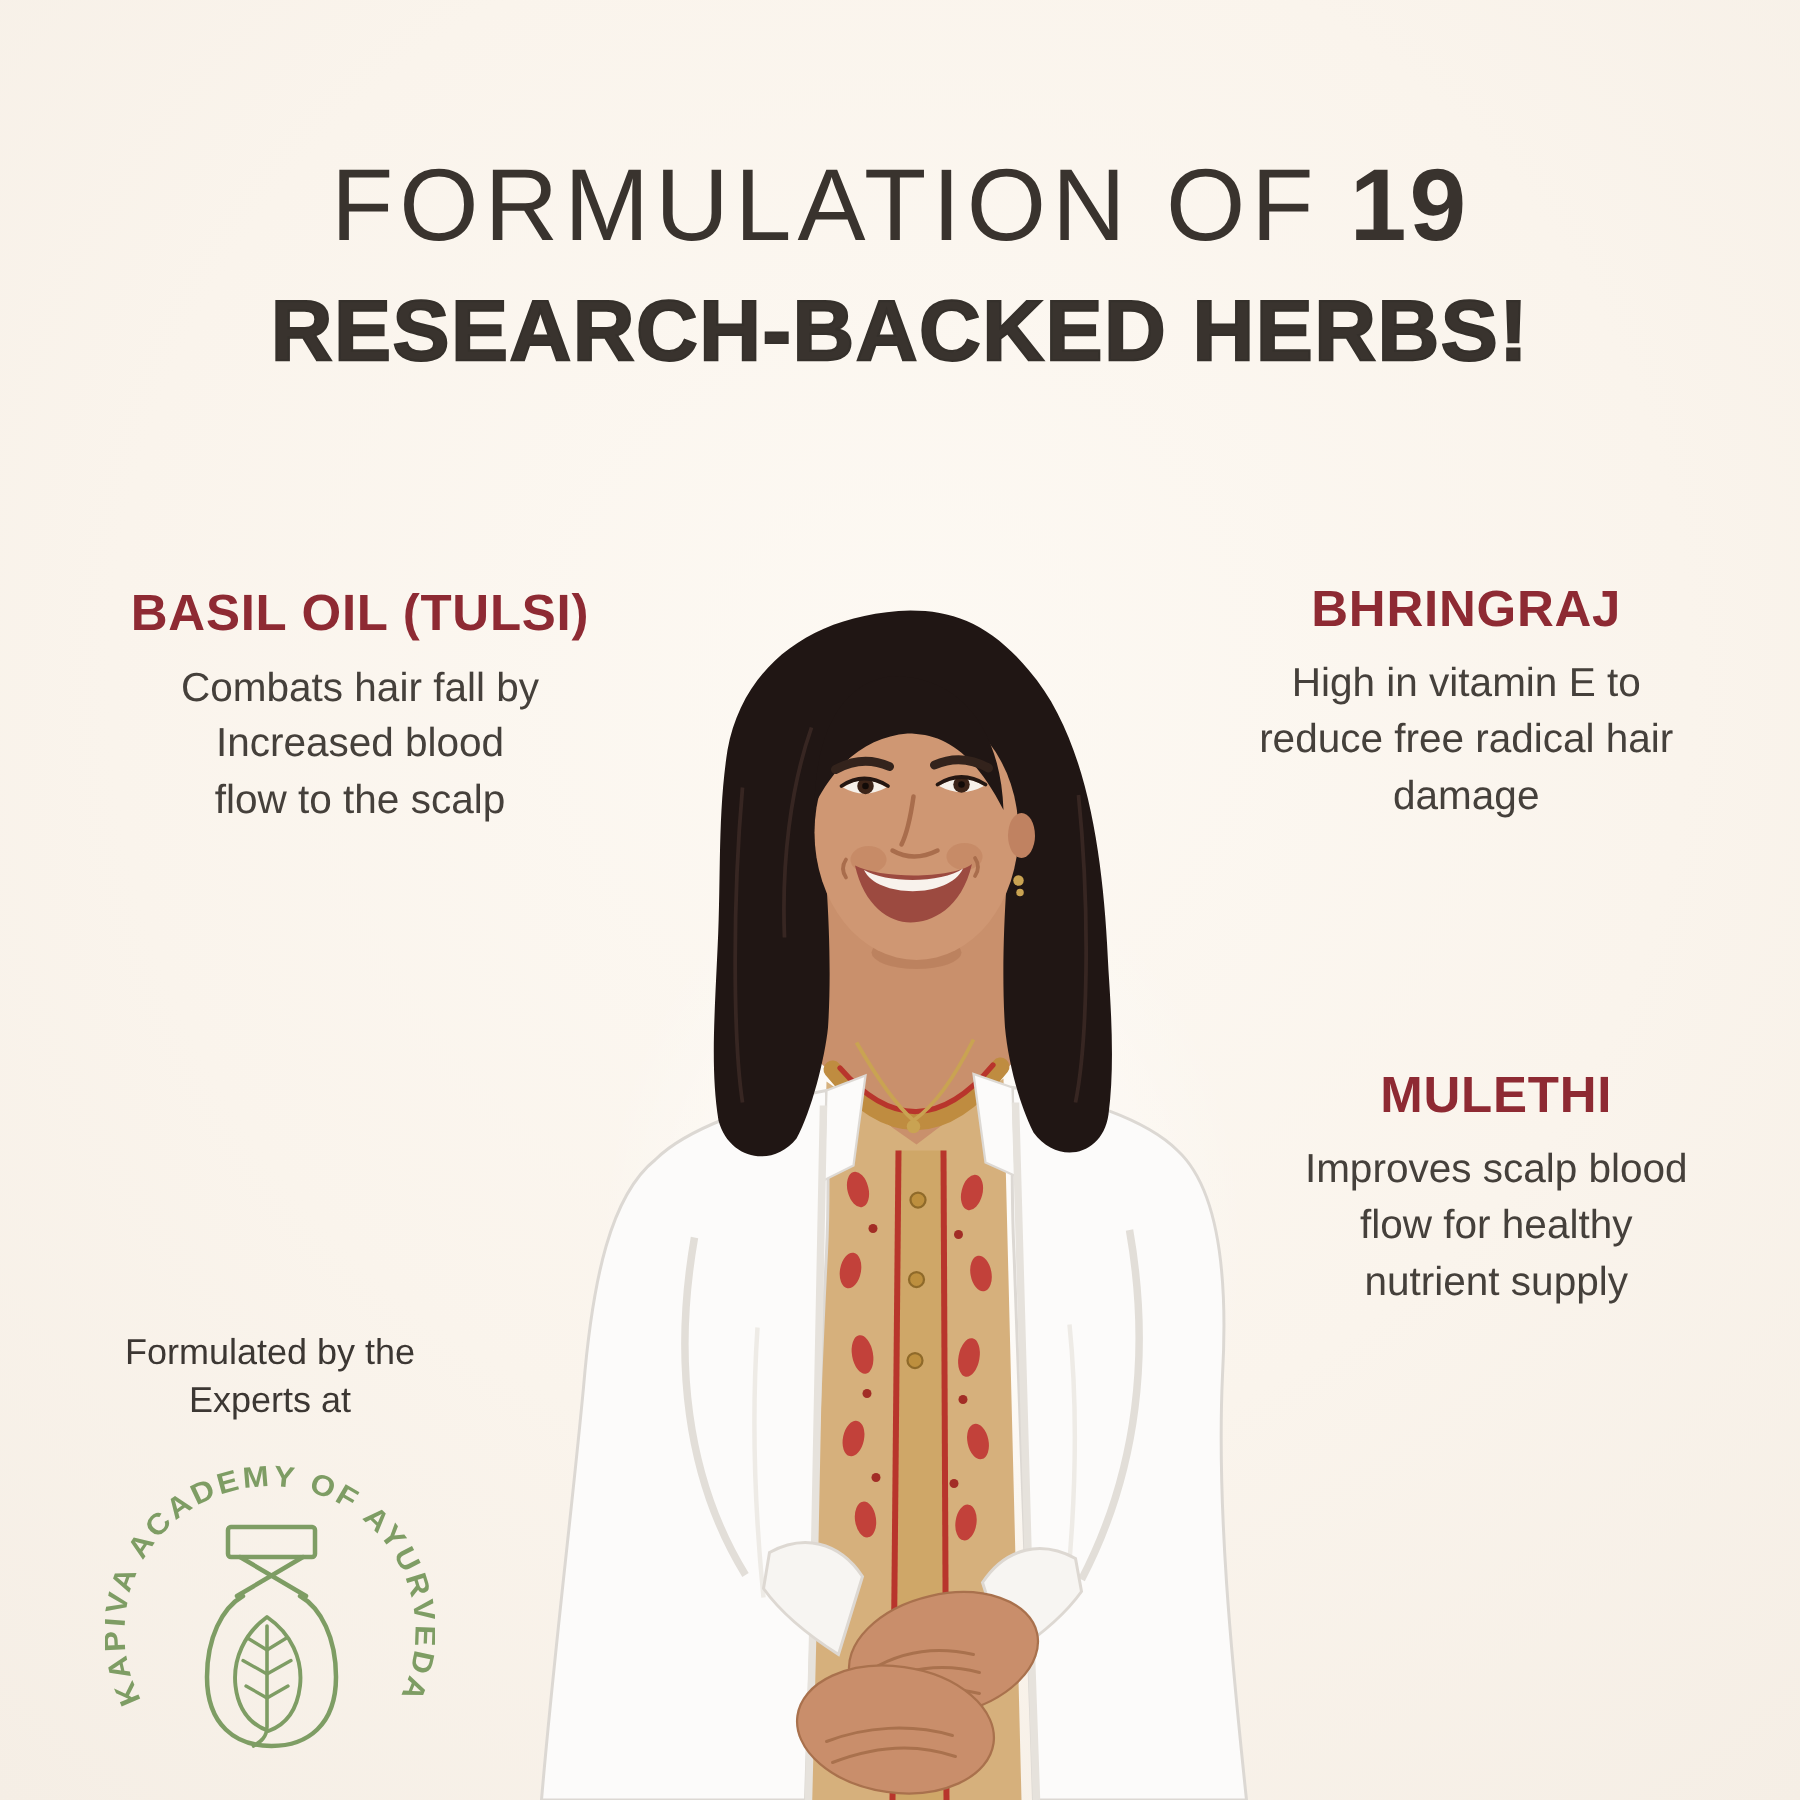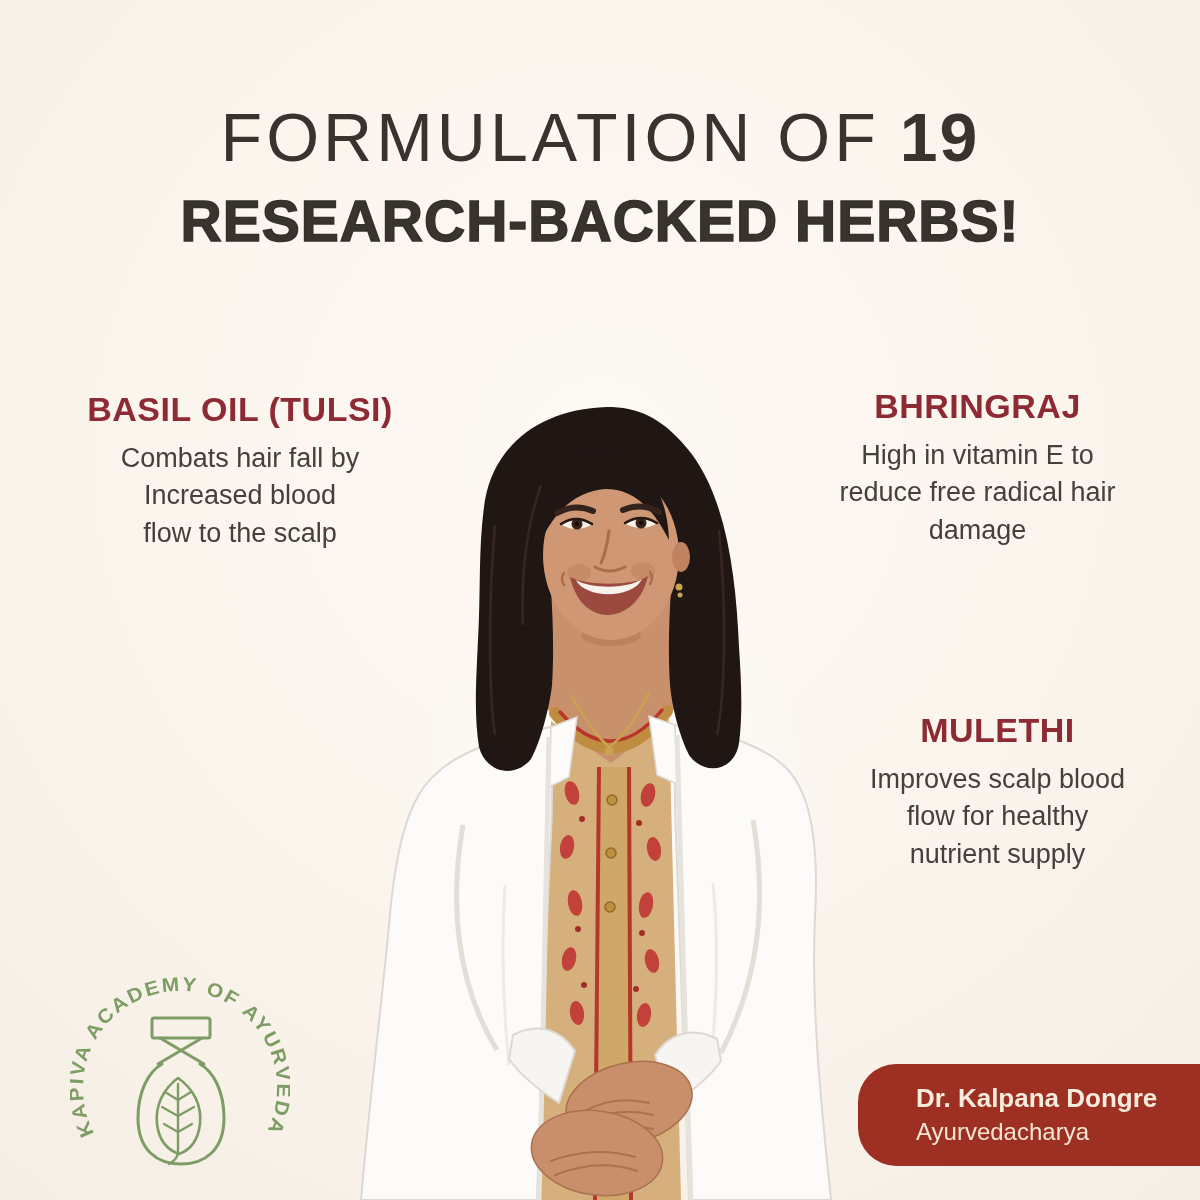--- a/index.html
+++ b/index.html
@@ -154,36 +154,34 @@
           <circle cx="296" cy="118" r="2.2" fill="#120b08"></circle>
         <path d="M280,118 Q296,108 312,118" stroke="#241712" stroke-width="2.5" fill="none" stroke-linecap="round"></path>
         <path d="M264,126 C262,140 260,150 256,158 M250,162 Q264,170 280,162" stroke="#a96d4c" stroke-width="3" fill="none" stroke-linecap="round"></path>
         <path d="M225,172 C242,181 290,181 303,171 C296,201 276,210 262,210 C248,210 231,199 225,172 Z" fill="#9c4a40"></path>
         <path d="M231,175 C246,184 283,184 297,174 C288,194 240,194 231,175 Z" fill="#f8f2ec"></path>
         <path d="M219,168 Q215,174 219,180 M305,167 Q309,173 305,179" stroke="#a96d4c" stroke-width="2.5" fill="none" stroke-linecap="round"></path>
       </g>
     </g>
   </svg>
 
+  <div class="formulated">Formulated by the
+Experts at</div>
   <svg class="logo" viewBox="0 0 220 228" role="img">
     <defs>
       <path id="arcpath" d="M 24.4,173.5 A 97,97 0 1 1 195.6,173.5" fill="none"></path>
     </defs>
     <text font-size="19.5" font-weight="600" fill="#7e9d64" letter-spacing="2" font-family="Liberation Sans, sans-serif">
       <textPath href="#arcpath" startOffset="0" textLength="398" lengthAdjust="spacingAndGlyphs">KAPIVA ACADEMY OF AYURVEDA</textPath>
     </text>
     <g stroke="#7e9d64" stroke-width="3" fill="none" stroke-linecap="round" stroke-linejoin="round">
       <rect x="82" y="58" width="58" height="20" rx="2"></rect>
       <path d="M90,78 L134,104"></path>
       <path d="M132,78 L88,104"></path>
       <path d="M92,104 C78,112 68,132 68,158 C68,190 87,204 111,204 C135,204 154,190 154,158 C154,132 144,112 130,104"></path>
       <path d="M108,118 C124,129 132,146 130,164 C128,181 120,190 109,194 C98,190 89,181 87,164 C85,146 93,129 108,118 Z" stroke-width="2.6"></path>
       <path d="M108,124 L108,191 M108,191 C108,198 104,201 99,204" stroke-width="2.4"></path>
       <path d="M108,140 L121,132 M108,140 L95,132 M108,156 L124,147 M108,156 L92,147 M108,172 L122,164 M108,172 L94,164" stroke-width="2.2"></path>
     </g>
   </svg>
 
-  <div class="badge">
-    <div class="badge-name">Dr. Kalpana Dongre</div>
-    <div class="badge-title">Ayurvedacharya</div>
-  </div>
 
 </div>
 
 </body></html>

